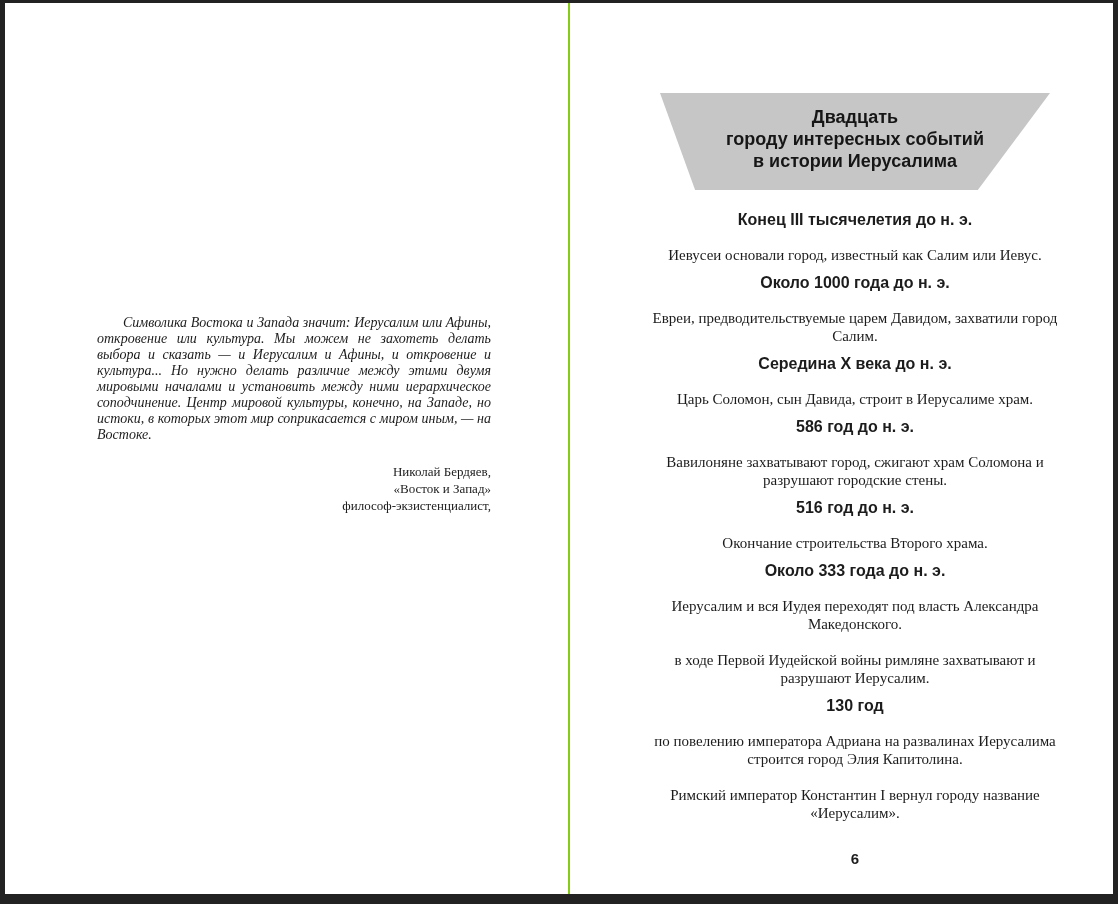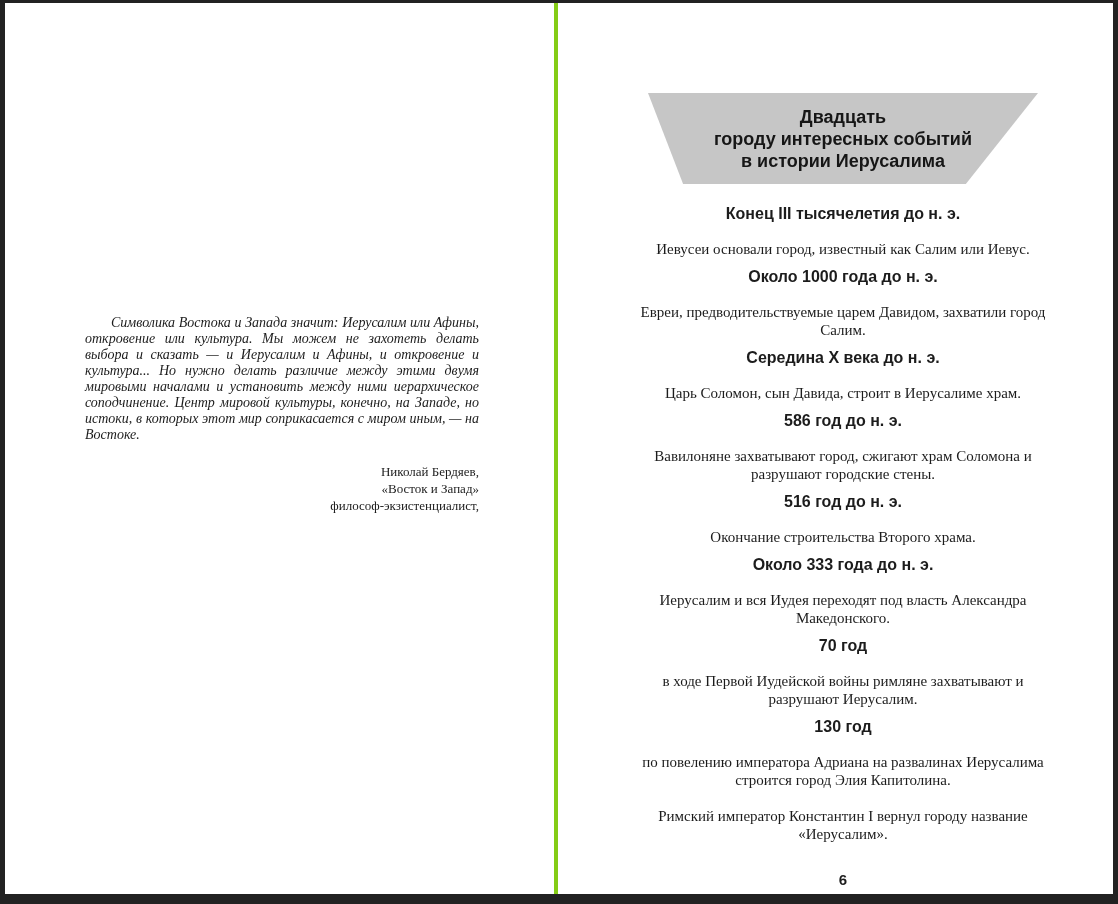--- a/index.html
+++ b/index.html
@@ -14,21 +14,22 @@
   .spread {
     position: absolute;
     left: 5px; top: 3px;
     width: 1108px; height: 891px;
     background: #ffffff;
     display: flex;
   }
   .page { position: relative; height: 100%; box-sizing: border-box; }
   .page-left {
     width: 553px;
-    border-right: 4px solid #84cc16;
+    border-right: 2px solid #84cc16;
+    margin-left: 12px;
   }
   .page-right { flex: 1; }
 
   
   .quote {
     margin: 312px 0 0 80px;
     width: 394px;
     font-style: italic;
     font-size: 14px;
     line-height: 16px;
@@ -47,21 +48,21 @@
   .right-inner {
     width: 446px;
     margin-left: 62px;
     text-align: center;
   }
   .banner {
     width: 390px;
     margin: 90px auto 0;
     background: #c6c6c6;
     clip-path: polygon(0 0, 100% 0, 81.5% 100%, 9% 100%);
-    padding: 13px 0 12px;
+    padding: 13px 0 18px;
     font-family: "Liberation Sans", sans-serif;
     font-weight: bold;
     font-size: 18px;
     line-height: 22px;
     color: #161616;
   }
   .events { margin-top: 21px; }
   .event { margin-top: 10px; }
   .event-date {
     font-family: "Liberation Sans", sans-serif;
@@ -131,21 +132,20 @@
     <div class="event-date">516 год до н. э.</div>
     <div class="event-text">Окончание строительства Второго храма.</div>
   </div>
 
   <div class="event">
     <div class="event-date">Около 333 года до н. э.</div>
     <div class="event-text">Иерусалим и вся Иудея переходят под власть Александра Македонского.</div>
   </div>
 
   <div class="event">
-    <div class="event-date">70 год</div>
     <div class="event-text">в ходе Первой Иудейской войны римляне захватывают и разрушают Иерусалим.</div>
   </div>
 
   <div class="event">
     <div class="event-date">130 год</div>
     <div class="event-text">по повелению императора Адриана на развалинах Иерусалима строится город Элия Капитолина.</div>
   </div>
 
   <div class="event">
     <div class="event-text">Римский император Константин I вернул городу название «Иерусалим».</div>

